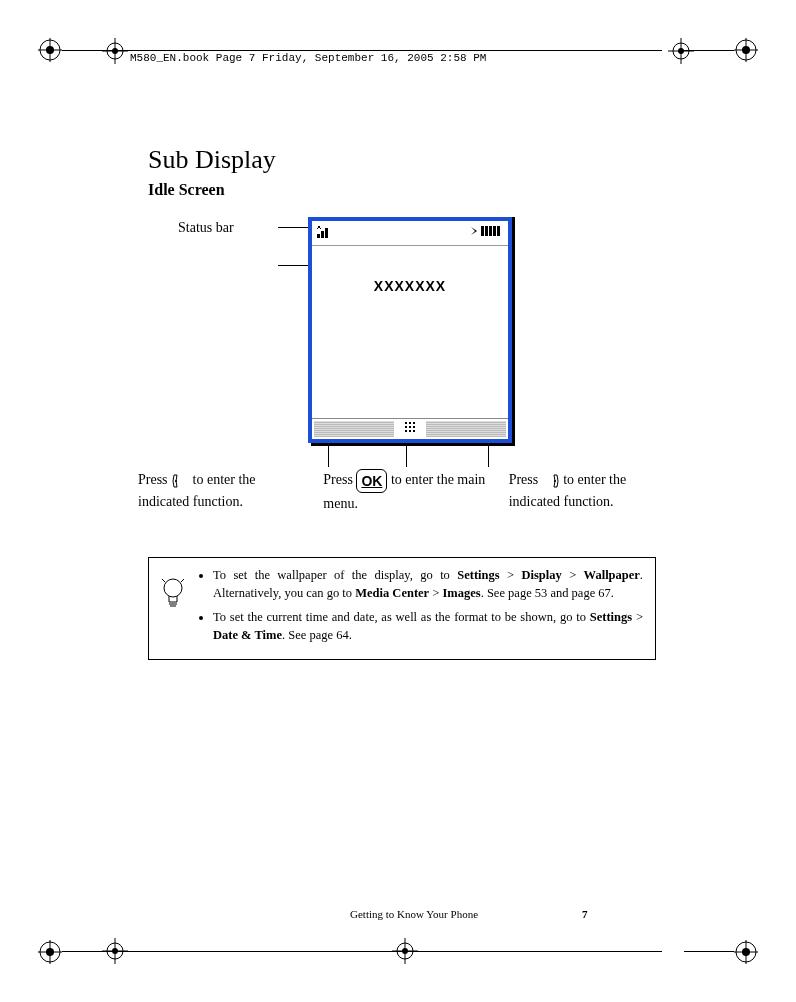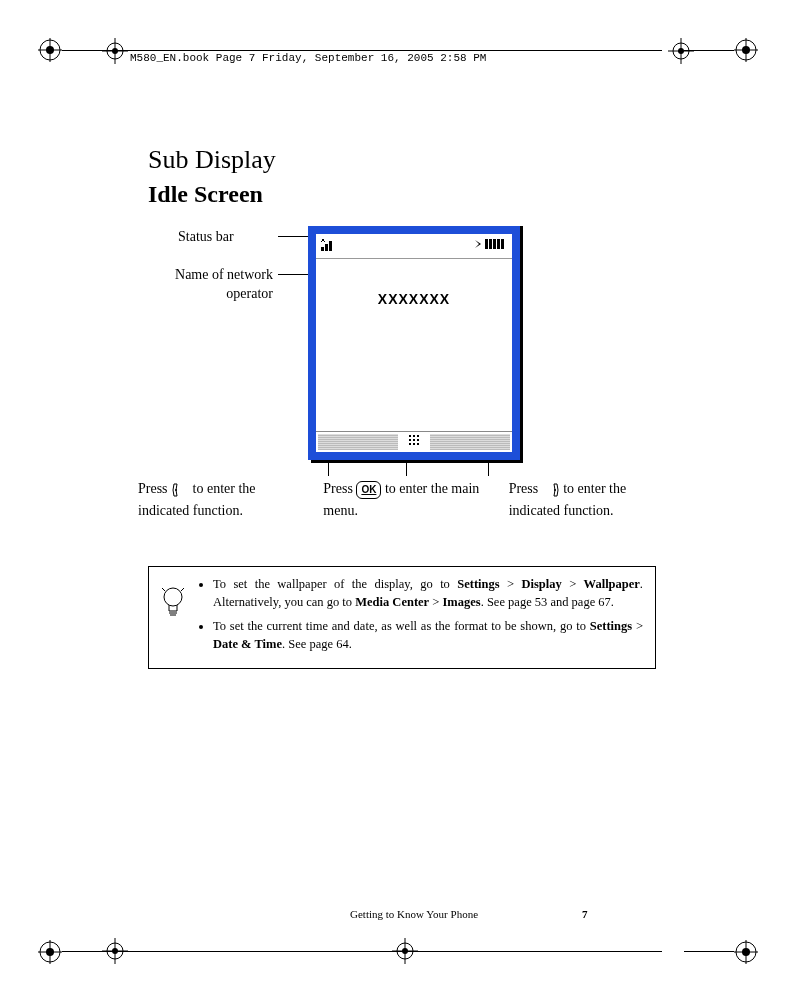--- a/index.html
+++ b/index.html
@@ -53,21 +53,21 @@
     margin: 0 0 6px 0;
   }
   .body-text {
     font-size: 15px;
     line-height: 1.55;
     text-align: justify;
     margin: 0 0 18px 0;
   }
   h2.idle {
     font-family: Georgia, serif;
-    font-size: 24px;
+    font-size: 16px;
     font-weight: bold;
     margin: 6px 0 8px 0;
   }
   .diagram {
     position: relative;
     height: 340px;
   }
   .label {
     position: absolute;
     font-size: 14px;
@@ -77,21 +77,21 @@
     position: absolute;
     background: #000;
     height: 1px;
   }
   .phone-screen {
     position: absolute;
     left: 160px;
     top: 10px;
     width: 196px;
     height: 218px;
-    border: 8px solid #1d4ed8;
+    border: 4px solid #1d4ed8;
     box-shadow: 3px 3px 0 #000, 3px 0 0 #000;
     background: #fff;
   }
   .status-bar-row {
     display: flex;
     justify-content: space-between;
     align-items: center;
     padding: 3px 5px;
     border-bottom: 1px solid #999;
     height: 18px;
@@ -134,21 +134,21 @@
     gap: 16px;
     font-size: 14px;
   }
   .callout { line-height: 1.6; flex:1; }
   .callout .inline-icon {
     display: inline-block;
     vertical-align: middle;
     border: 1px solid #000;
     border-radius: 6px;
     padding: 0 4px;
-    font-size: 10px;
+    font-size: 14px;
     text-decoration: underline;
   }
   .tipbox {
     border: 1px solid #000;
     margin-top: 10px;
     padding: 8px 12px 8px 50px;
     font-family: Arial, sans-serif;
     font-size: 12.5px;
     line-height: 1.45;
     position: relative;
@@ -261,21 +261,20 @@
 <div class="content">
   <h2 class="sub">Sub Display</h2>
 
   <h2 class="idle">Idle Screen</h2>
 
   <div class="diagram">
 
     <div class="label" style="top:12px;left:30px;width:95px;">Status bar</div>
     <div class="leader" style="top:20px;left:130px;width:34px;"></div>
 
-    <div class="label" style="top:50px;left:0;width:125px;text-align:right;">Name of network operator</div>
     <div class="leader" style="top:58px;left:130px;width:34px;"></div>
 
     <div class="conn-line" style="top:230px;left:180px;width:1px;height:30px;"></div>
     <div class="conn-line" style="top:230px;left:258px;width:1px;height:30px;"></div>
     <div class="conn-line" style="top:230px;left:340px;width:1px;height:30px;"></div>
 
     <div class="phone-screen">
       <div class="status-bar-row">
         <span class="sig-icon">
           <svg width="18" height="12" viewBox="0 0 18 12">

